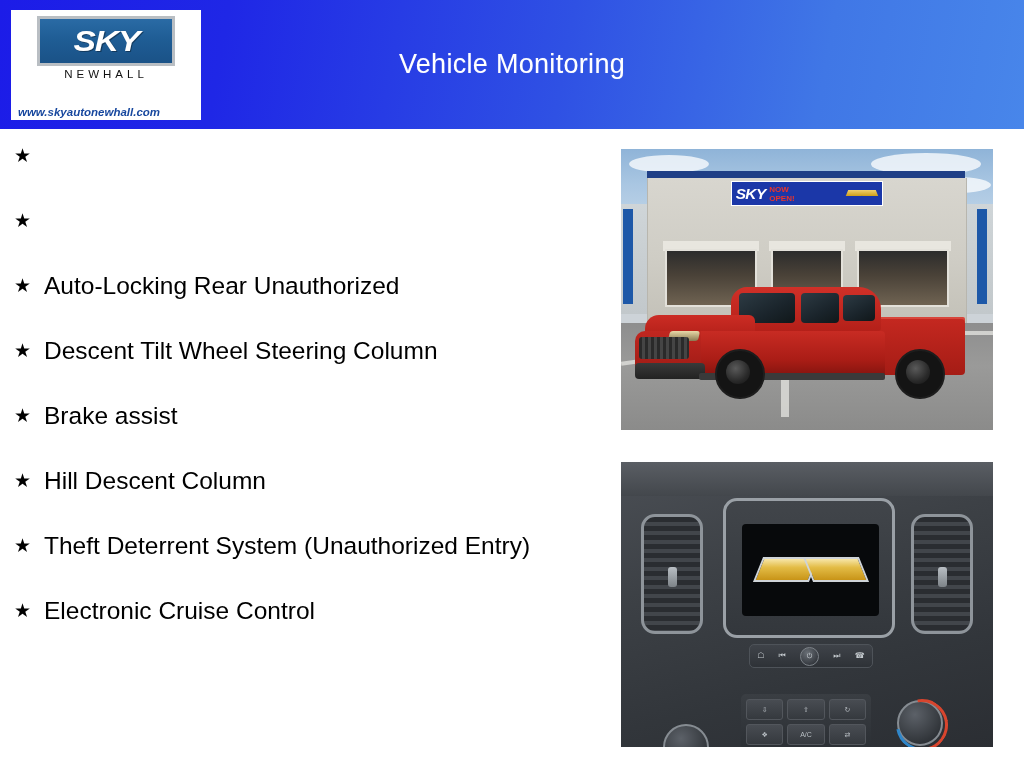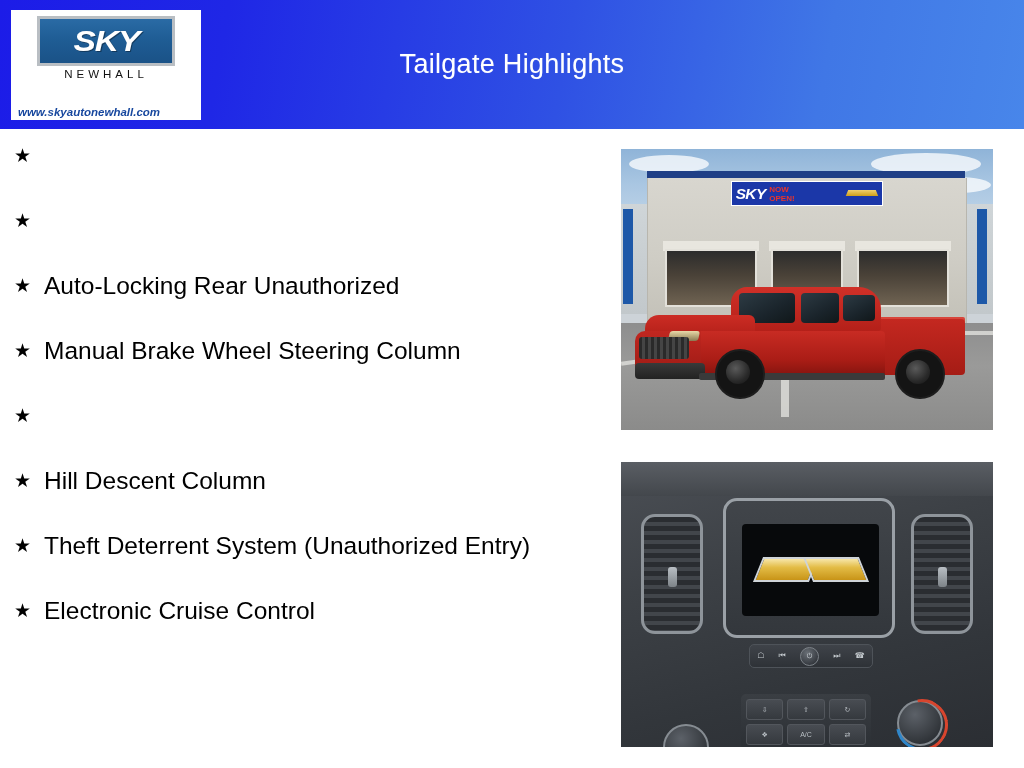--- a/index.html
+++ b/index.html
@@ -470,21 +470,21 @@
     border-top-color: #d8452e;
     border-right-color: #d8452e;
     border-bottom-color: #2f86c9;
     transform: rotate(35deg);
   }
 </style>
 </head>
 <body>
 
 <div class="header">
-  <div class="header-title">Tailgate Highlights</div>
+  <div class="header-title">Vehicle Monitoring</div>
 </div>
 
 <div class="logo-box">
   <div class="sky-badge">
     <span class="sky-badge-text">SKY</span>
   </div>
   <div class="newhall-text">NEWHALL</div>
   <div class="logo-url">www.skyautonewhall.com</div>
 </div>
 
@@ -494,24 +494,25 @@
   </div>
   <div class="feature-item">
     <span class="feature-star">★</span>
   </div>
   <div class="feature-item">
     <span class="feature-star">★</span>
     <span class="feature-label">Auto-Locking Rear Unauthorized</span>
   </div>
   <div class="feature-item">
     <span class="feature-star">★</span>
-    <span class="feature-label">Manual Brake Wheel Steering Column</span>
-  </div>
-  <div class="feature-item">
-    <span class="feature-star">★</span>
+    <span class="feature-label">Descent Tilt Wheel Steering Column</span>
+  </div>
+  <div class="feature-item">
+    <span class="feature-star">★</span>
+    <span class="feature-label">Brake assist</span>
   </div>
   <div class="feature-item">
     <span class="feature-star">★</span>
     <span class="feature-label">Hill Descent Column</span>
   </div>
   <div class="feature-item">
     <span class="feature-star">★</span>
     <span class="feature-label">Theft Deterrent System (Unauthorized Entry)</span>
   </div>
   <div class="feature-item">

